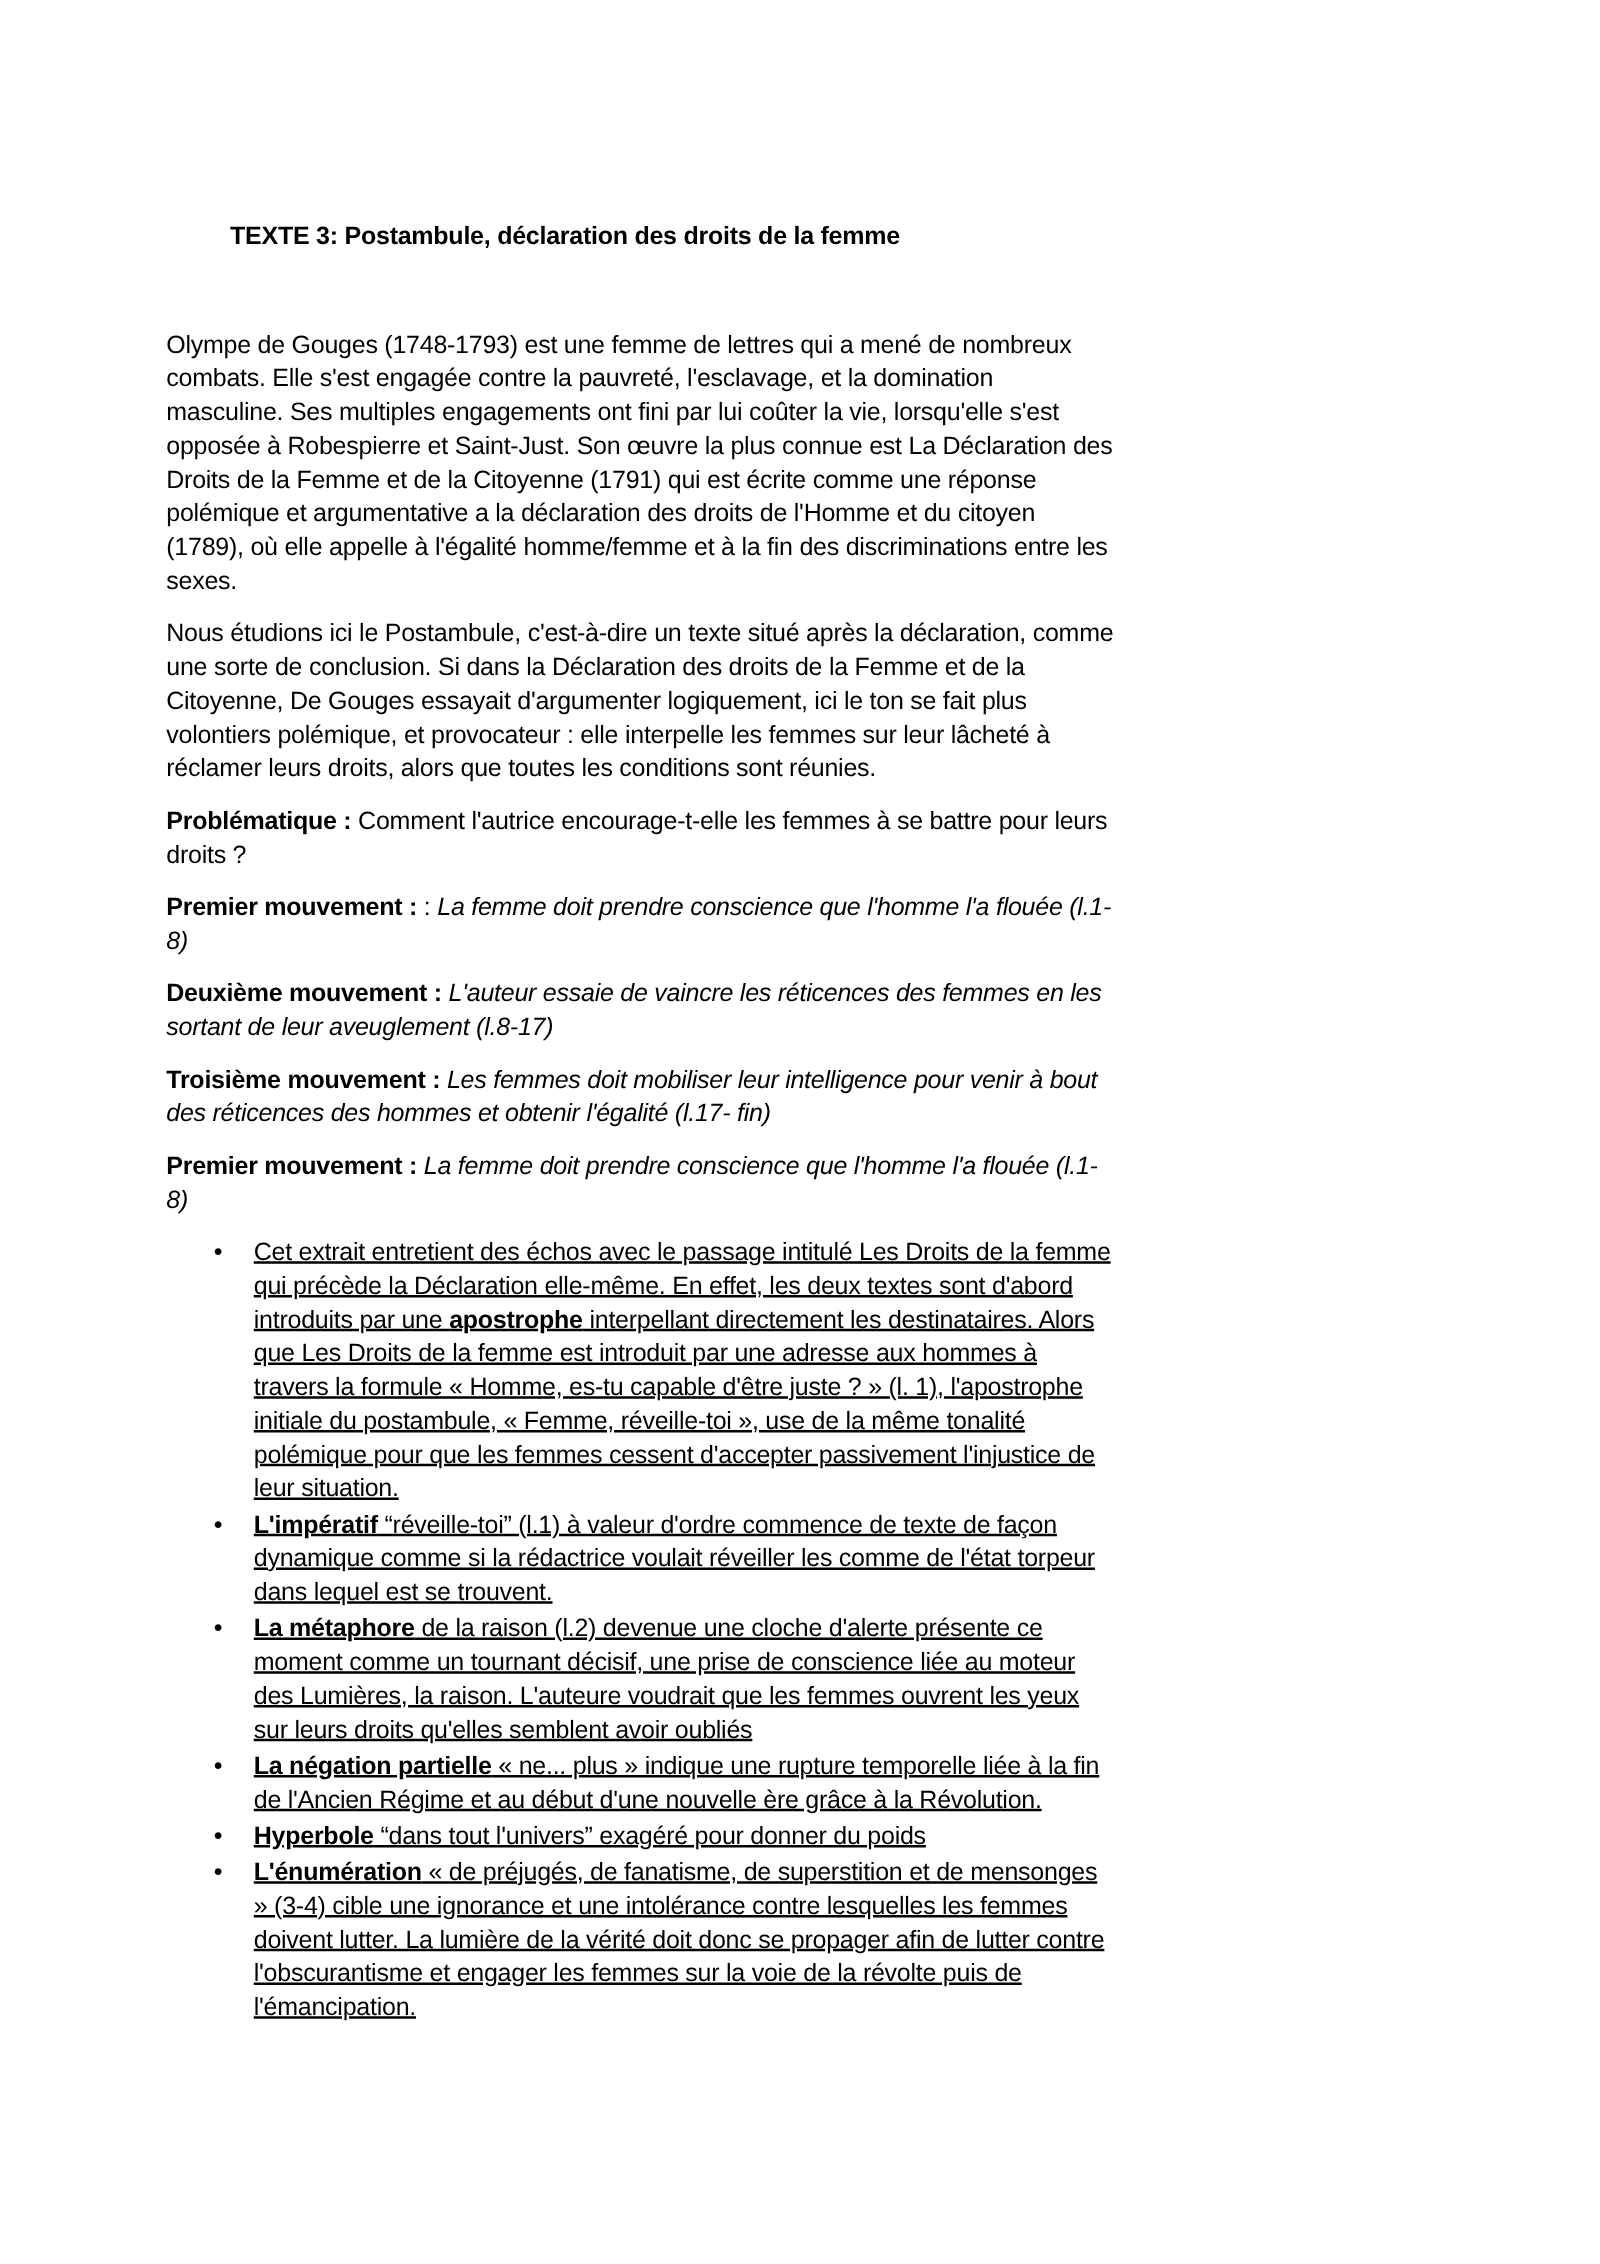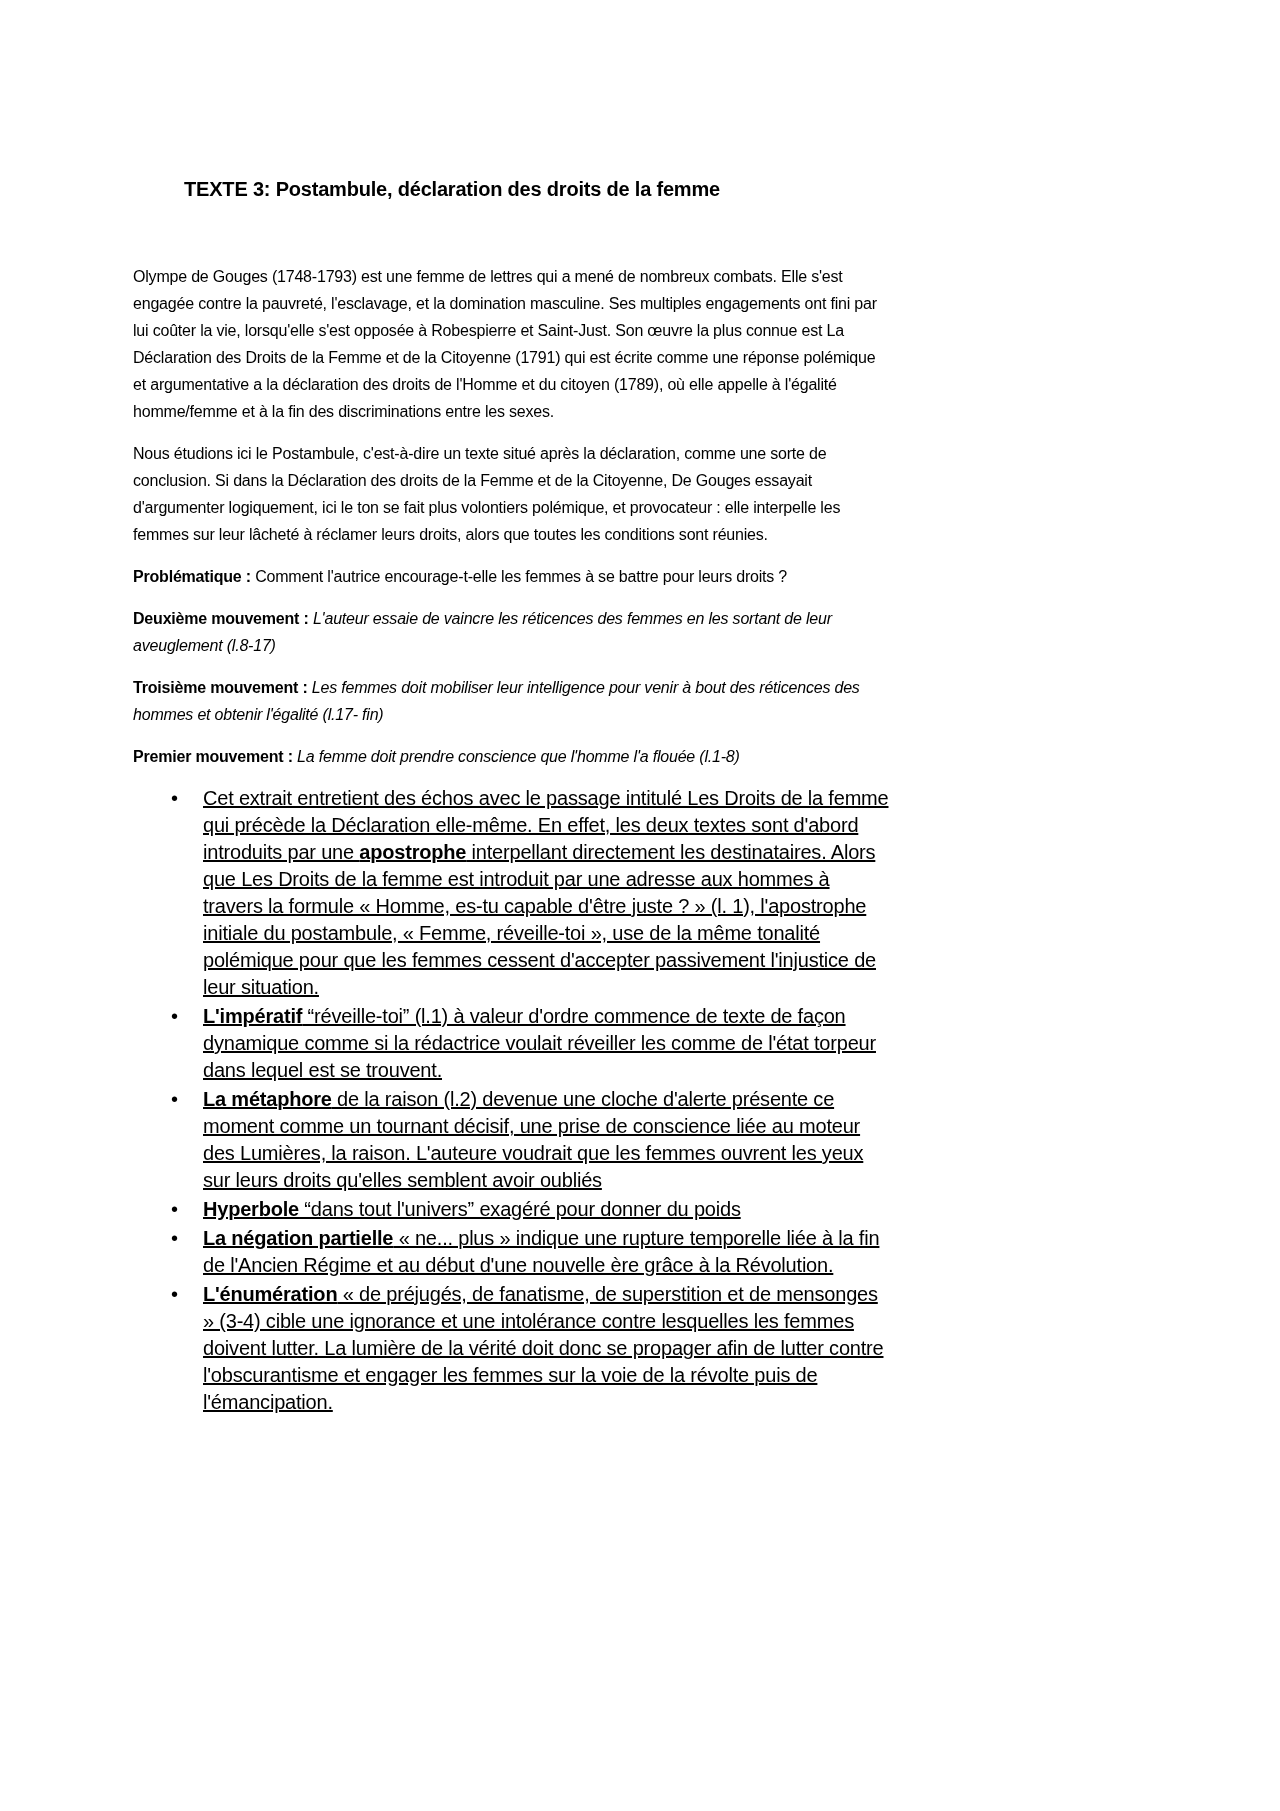--- a/index.html
+++ b/index.html
@@ -25,21 +25,21 @@
     font-weight: 700;
     text-align: center;
     letter-spacing: -0.2px;
     margin: 0 0 60px 0;
     line-height: 27px;
     
     transform: translateX(-60px);
   }
   p.para {
     margin: 0 0 15px 0;
-    font-size: 16px;
+    font-size: 20px;
     line-height: 27px;
     letter-spacing: -0.2px;
     text-align: left;
   }
   ul.bullets {
     list-style: none;
     margin: 6px 0 0 0;
     padding: 0;
   }
   ul.bullets li {
@@ -66,26 +66,27 @@
 </head>
 <body>
 
 <div class="page">
   <h1 class="doc-title">TEXTE 3: Postambule, déclaration des droits de la femme</h1>
 
   <div id="paragraphs">
       <p class="para"><span class="normal">Olympe de Gouges (1748-1793) est une femme de lettres qui a mené de nombreux combats. Elle s'est engagée contre la pauvreté, l'esclavage, et la domination masculine. Ses multiples engagements ont fini par lui coûter la vie, lorsqu'elle s'est opposée à Robespierre et Saint-Just. Son œuvre la plus connue est La Déclaration des Droits de la Femme et de la Citoyenne (1791) qui est écrite comme une réponse polémique et argumentative a la déclaration des droits de l'Homme et du citoyen (1789), où elle appelle à l'égalité homme/femme et à la fin des discriminations entre les sexes.</span></p>
       <p class="para"><span class="normal">Nous étudions ici le Postambule, c'est-à-dire un texte situé après la déclaration, comme une sorte de conclusion. Si dans la Déclaration des droits de la Femme et de la Citoyenne, De Gouges essayait d'argumenter logiquement, ici le ton se fait plus volontiers polémique, et provocateur : elle interpelle les femmes sur leur lâcheté à réclamer leurs droits, alors que toutes les conditions sont réunies.</span></p>
       <p class="para"><span class="bold">Problématique :</span><span class="normal"> Comment l'autrice encourage-t-elle les femmes à se battre pour leurs droits ?</span></p>
+      <p class="para"><span class="bold">Premier mouvement :</span><span class="normal"> : </span><span class="italic">La femme doit prendre conscience que l'homme l'a flouée (l.1-8)</span></p>
       <p class="para"><span class="bold">Deuxième mouvement :</span><span class="normal"> </span><span class="italic">L'auteur essaie de vaincre les réticences des femmes en les sortant de leur aveuglement (l.8-17)</span></p>
       <p class="para"><span class="bold">Troisième mouvement :</span><span class="normal"> </span><span class="italic">Les femmes doit mobiliser leur intelligence pour venir à bout des réticences des hommes et obtenir l'égalité (l.17- fin)</span></p>
       <p class="para"><span class="bold">Premier mouvement :</span><span class="normal"> </span><span class="italic">La femme doit prendre conscience que l'homme l'a flouée (l.1-8)</span></p>
     </div>
 
   <ul id="bullets" class="bullets">
       <li><span class="normal">Cet extrait entretient des échos avec le passage intitulé Les Droits de la femme qui précède la Déclaration elle-même. En effet, les deux textes sont d'abord introduits par une </span><span class="bold">apostrophe</span><span class="normal"> interpellant directement les destinataires. Alors que Les Droits de la femme est introduit par une adresse aux hommes à travers la formule « Homme, es-tu capable d'être juste ? » (l. 1), l'apostrophe initiale du postambule, « Femme, réveille-toi », use de la même tonalité polémique pour que les femmes cessent d'accepter passivement l'injustice de leur situation.</span></li>
       <li><span class="bold">L'impératif</span><span class="normal"> “réveille-toi” (l.1) à valeur d'ordre commence de texte de façon dynamique comme si la rédactrice voulait réveiller les comme de l'état torpeur dans lequel est se trouvent.</span></li>
       <li><span class="bold">La métaphore</span><span class="normal"> de la raison (l.2) devenue une cloche d'alerte présente ce moment comme un tournant décisif, une prise de conscience liée au moteur des Lumières, la raison. L'auteure voudrait que les femmes ouvrent les yeux sur leurs droits qu'elles semblent avoir oubliés</span></li>
+      <li><span class="bold">La négation partielle</span><span class="normal"> « ne... plus » indique une rupture temporelle liée à la fin de l'Ancien Régime et au début d'une nouvelle ère grâce à la Révolution.</span></li>
       <li><span class="bold">Hyperbole</span><span class="normal"> “dans tout l'univers” exagéré pour donner du poids</span></li>
-      <li><span class="bold">La négation partielle</span><span class="normal"> « ne... plus » indique une rupture temporelle liée à la fin de l'Ancien Régime et au début d'une nouvelle ère grâce à la Révolution.</span></li>
       <li><span class="bold">L'énumération</span><span class="normal"> « de préjugés, de fanatisme, de superstition et de mensonges » (3-4) cible une ignorance et une intolérance contre lesquelles les femmes doivent lutter. La lumière de la vérité doit donc se propager afin de lutter contre l'obscurantisme et engager les femmes sur la voie de la révolte puis de l'émancipation.</span></li>
     </ul>
 </div>
 
 </body></html>

